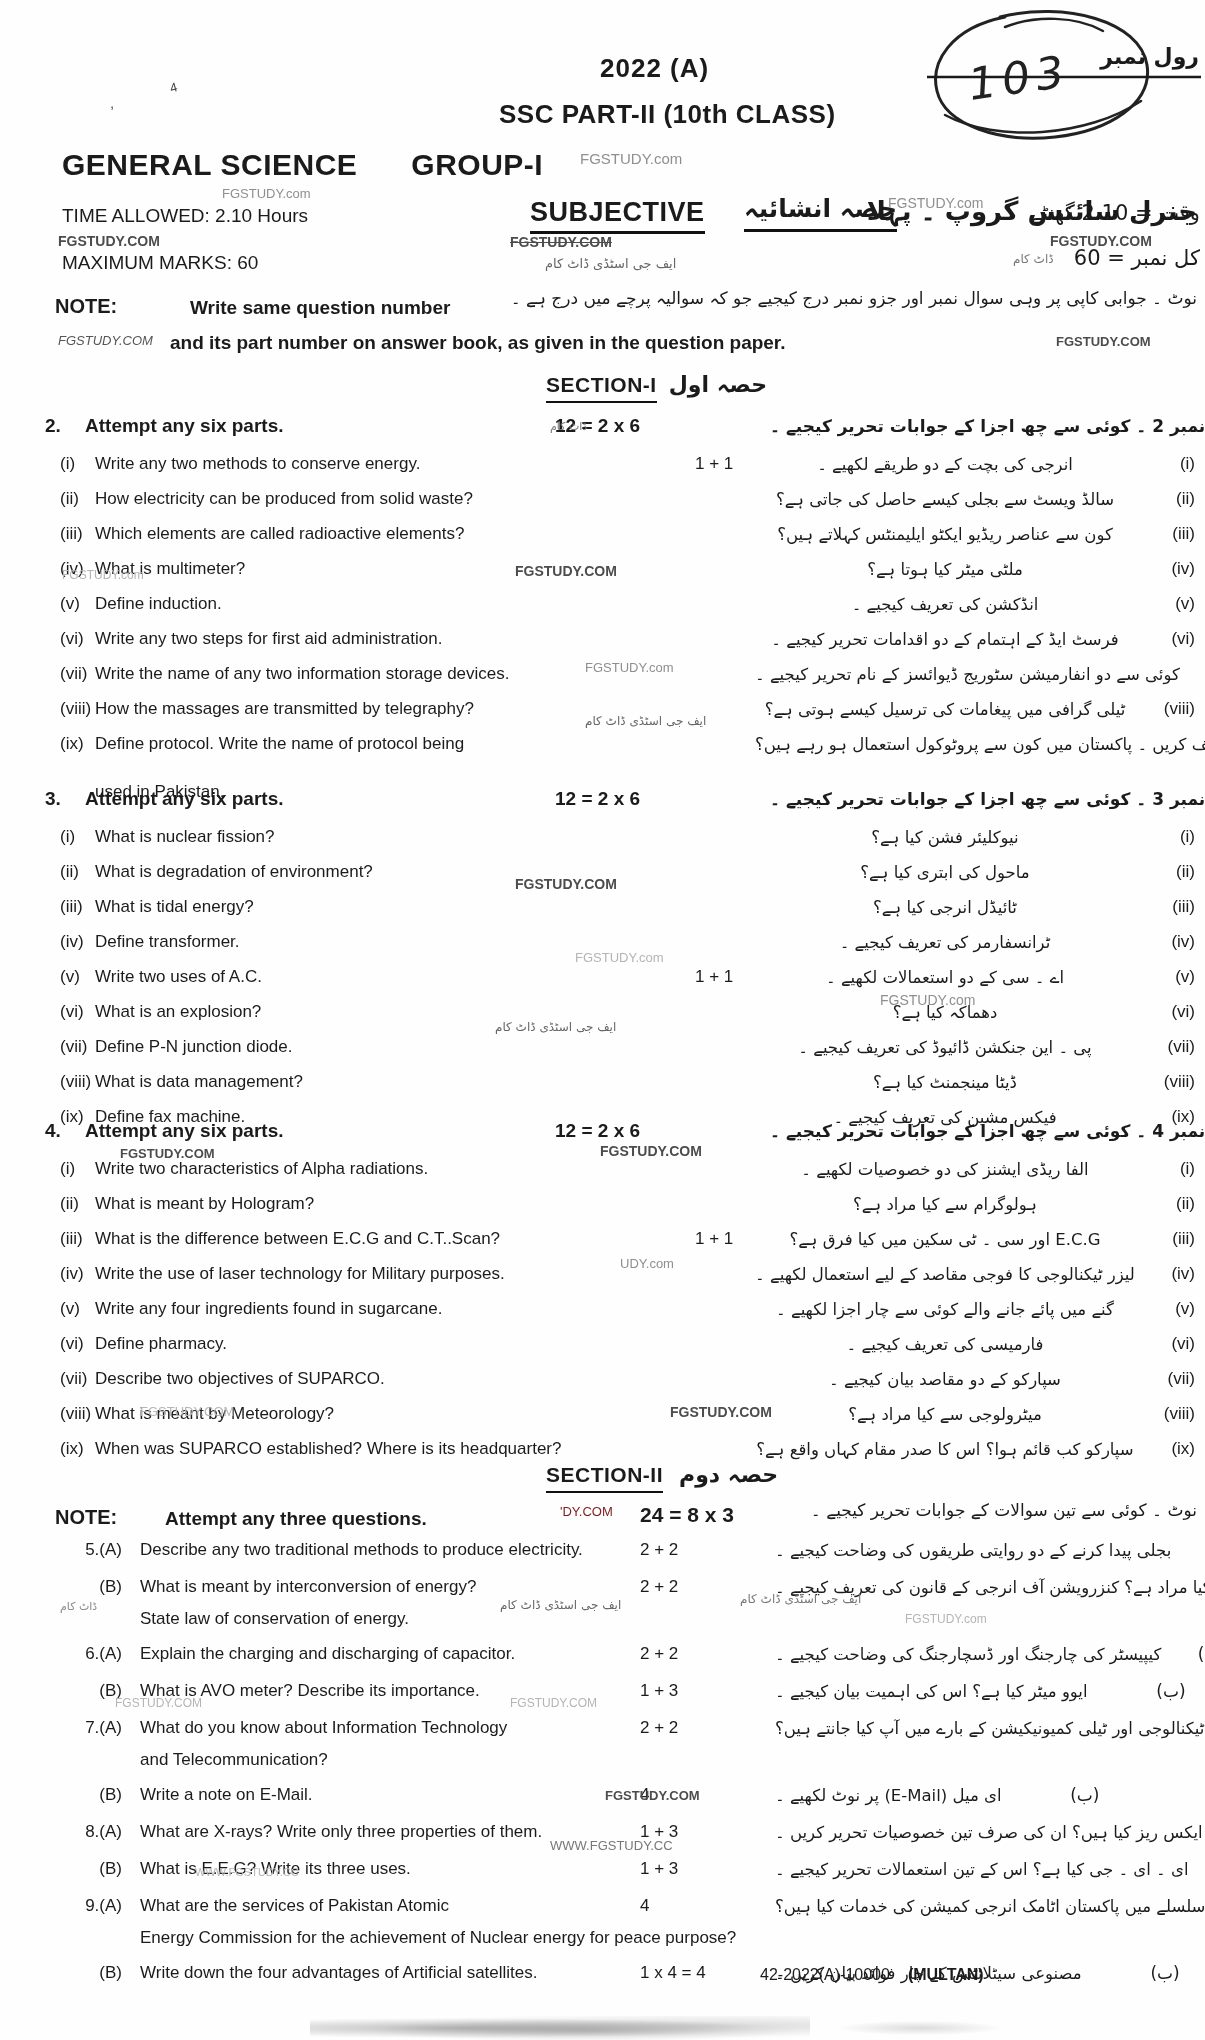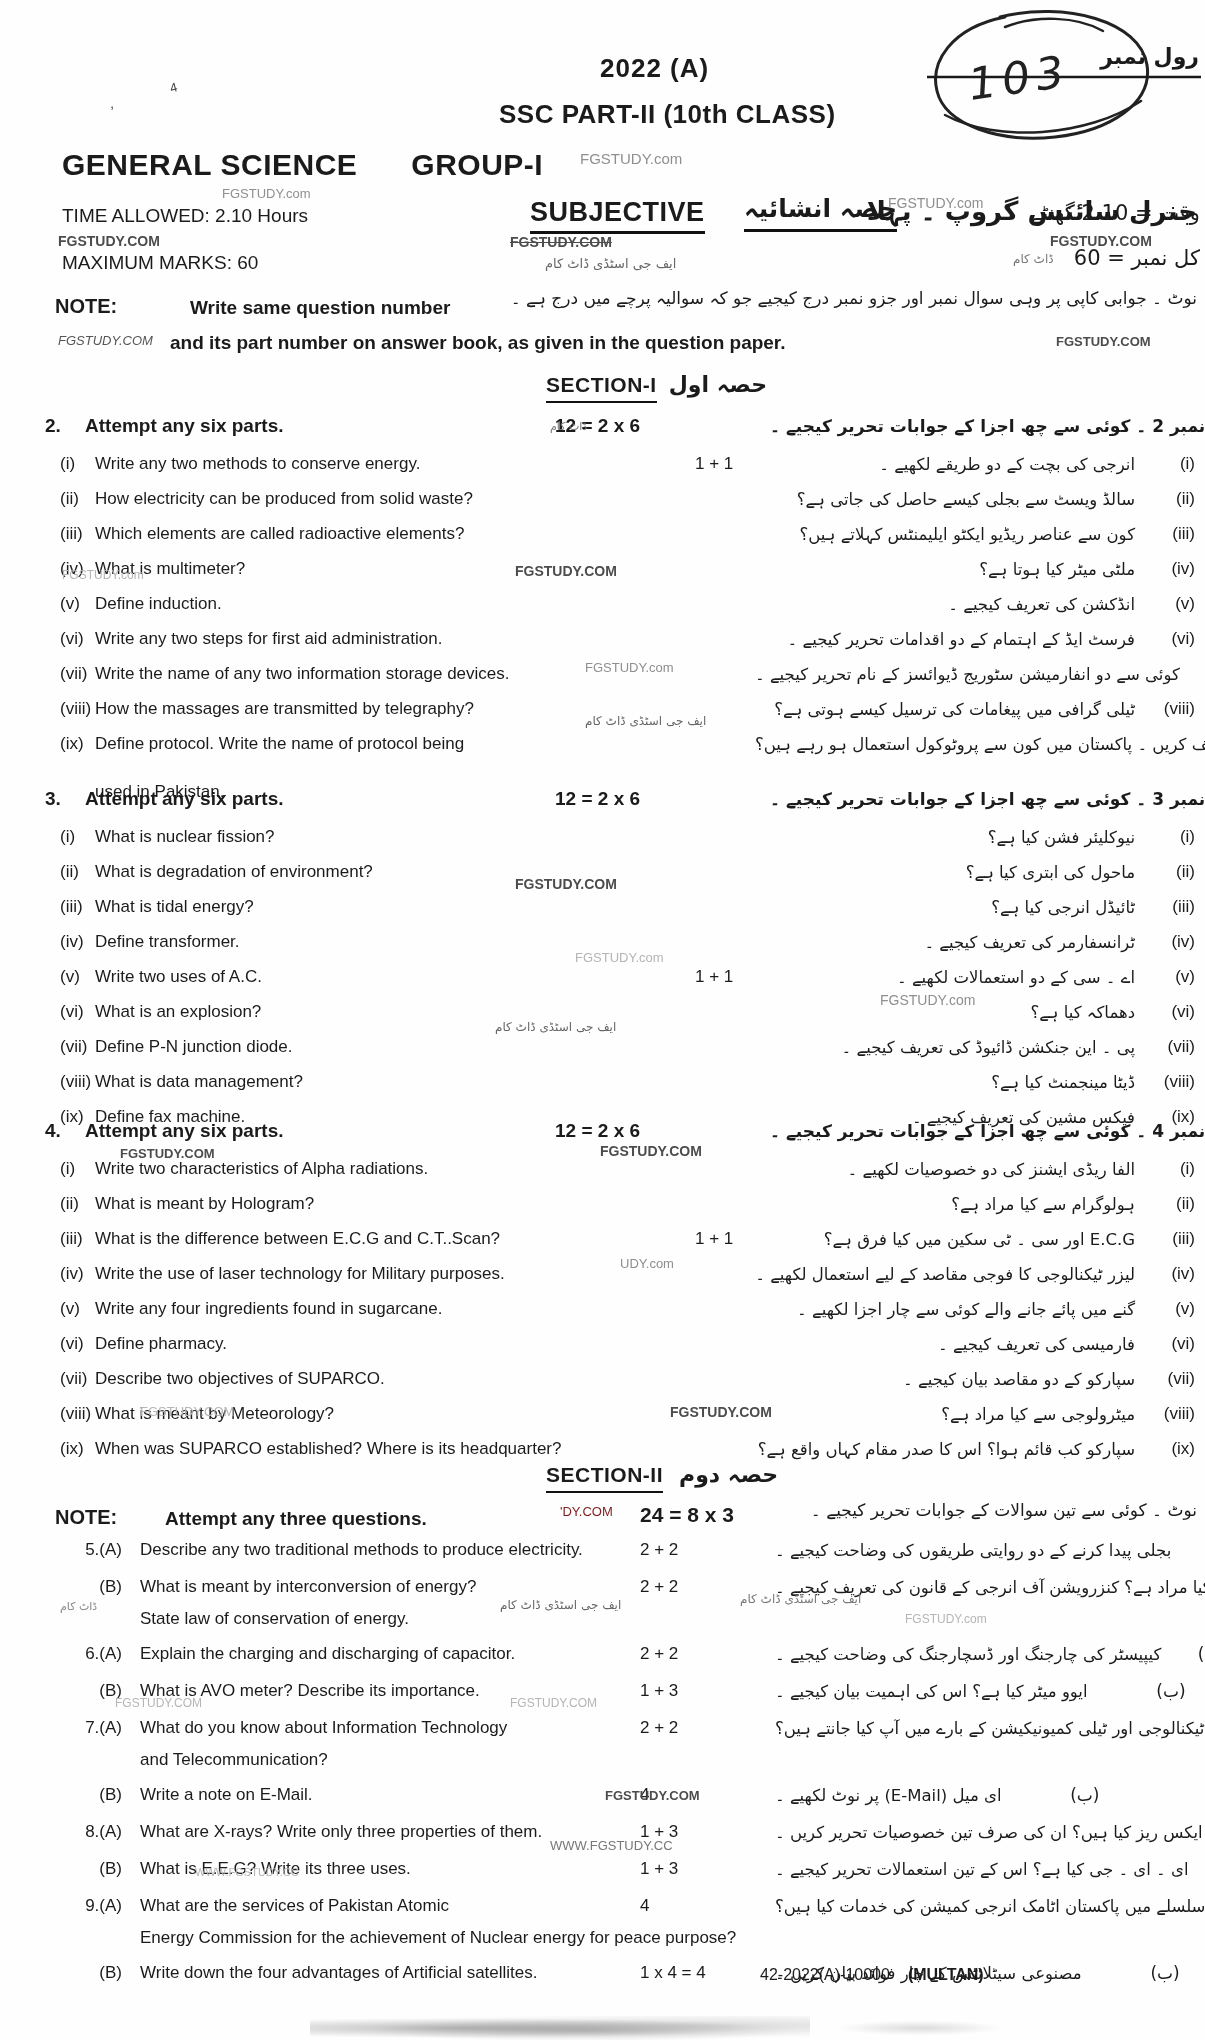--- a/index.html
+++ b/index.html
@@ -42,21 +42,21 @@
   .s1block{position:absolute;left:0;width:1205px;}
   .qhead{display:grid;grid-template-columns:40px 470px 215px 1fr;padding:0 8px 0 45px;font-weight:bold;font-size:19px;align-items:baseline;margin-bottom:17px;}
   .qhead .marks{font-size:19px;}
   .qhead .hur{text-align:right;white-space:nowrap;font-size:17px;font-weight:bold;}
   .qrow{display:grid;grid-template-columns:50px 490px 170px 1fr 62px;padding:0 8px 13px 45px;font-size:17px;align-items:start;}
   .qrow .n{padding-left:15px;}
   .qrow .enl{white-space:nowrap;line-height:20px;}
   .qrow .en2{margin-top:28px;line-height:20px;white-space:nowrap;}
   .qrow .en2:empty{margin-top:0;}
   .qrow .marks{padding-left:110px;white-space:nowrap;}
-  .qrow .uq{text-align:right;white-space:nowrap;font-size:16.5px;line-height:22px;}
+  .qrow .uq{text-align:center;white-space:nowrap;font-size:16.5px;line-height:22px;}
   .qrow .rn{text-align:right;padding-right:2px;}
   
   .note2-label{top:1506px;left:55px;font-size:20px;font-weight:bold;}
   .note2-text{top:1508px;left:165px;font-size:19px;font-weight:bold;}
   .note2-marks{top:1503px;left:640px;font-size:21px;font-weight:bold;}
   .note2-ur{top:1500px;right:8px;font-size:17px;white-space:nowrap;}
   .s2list{position:absolute;left:0;top:1540px;width:997px;}
   .s2row{display:grid;grid-template-columns:95px 445px 190px 1fr 98px;padding:0 8px 15px 45px;font-size:17px;align-items:start;}
   .s2row .n{text-align:right;padding-right:18px;white-space:nowrap;}
   .s2row .enl{white-space:nowrap;line-height:20px;}

